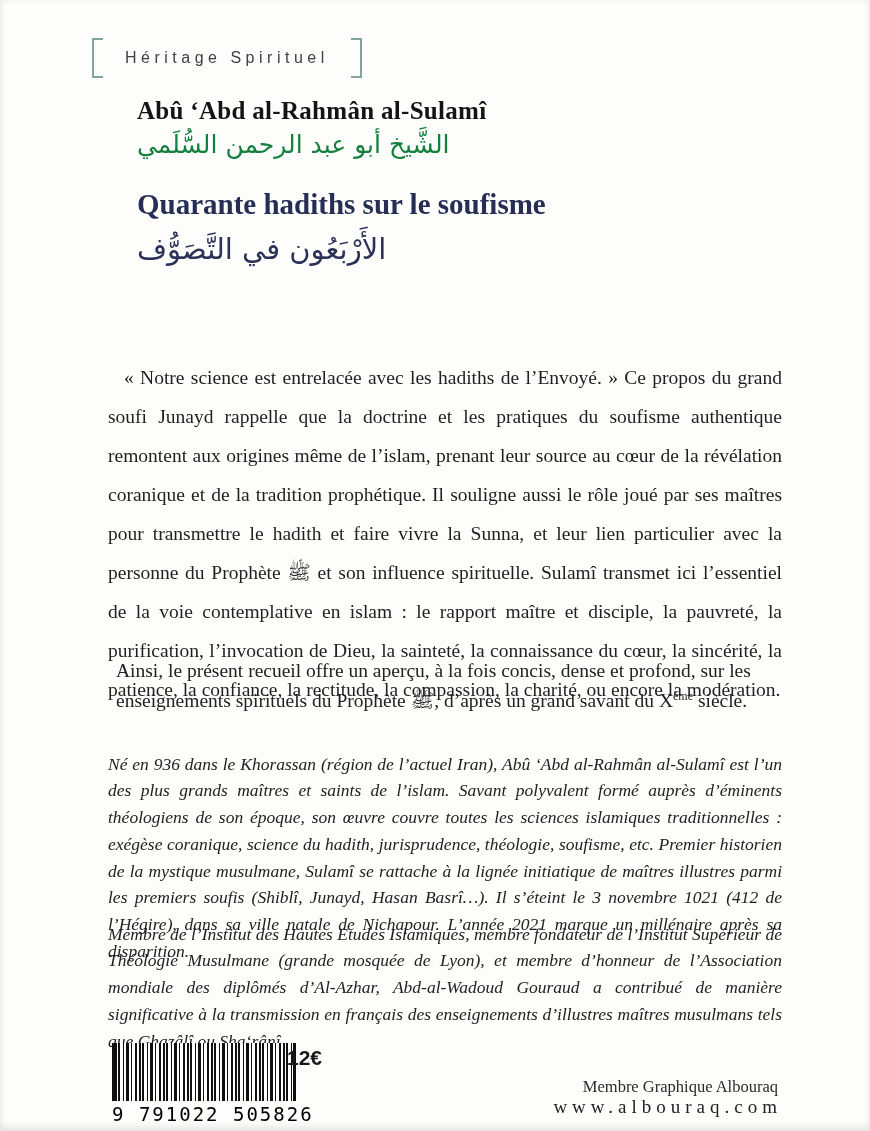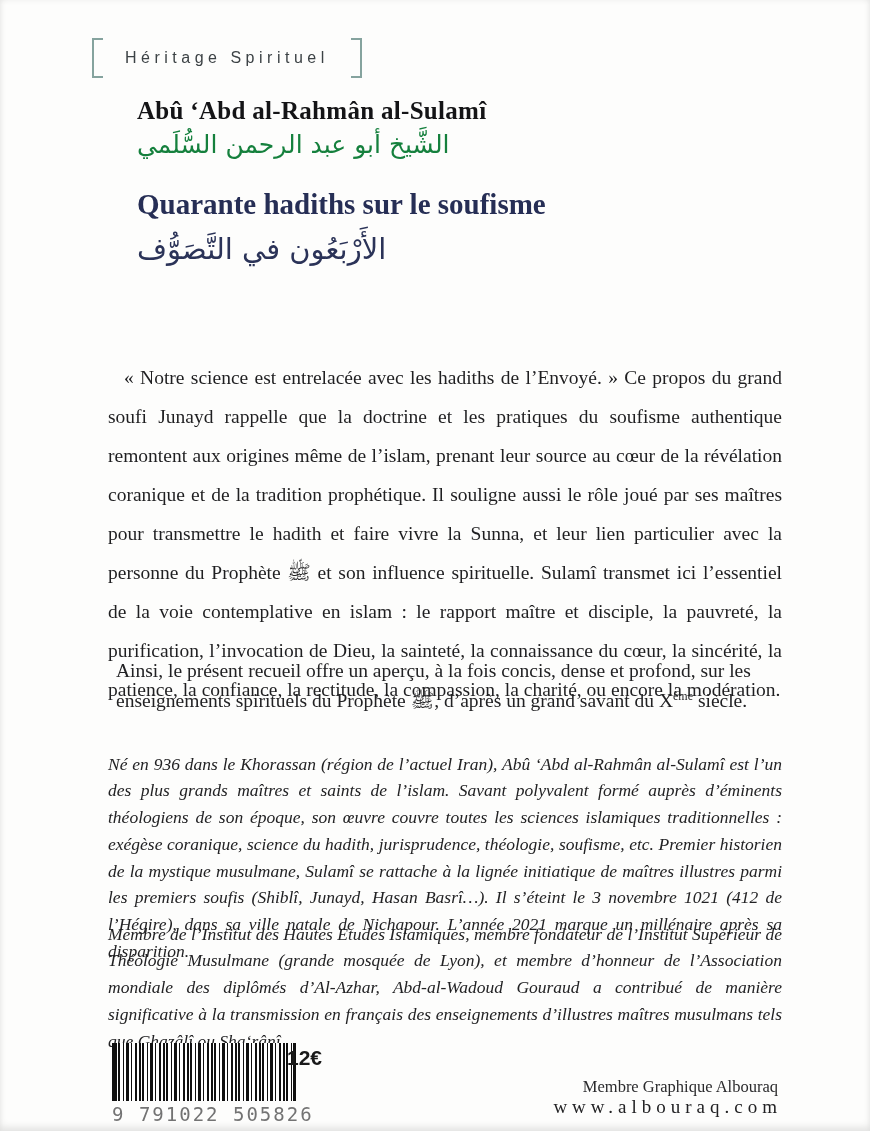--- a/index.html
+++ b/index.html
@@ -63,21 +63,21 @@
         #101010 0 2px,#ffffff 2px 3px,
         #101010 3px 5px,#ffffff 5px 8px,
         #101010 8px 9px,#ffffff 9px 11px,
         #101010 11px 14px,#ffffff 14px 16px,
         #101010 16px 17px,#ffffff 17px 20px,
         #101010 20px 22px,#ffffff 22px 24px);
     border-left:3px solid #101010;border-right:3px solid #101010;
   }
   .barcode-digits{
     font-family:"DejaVu Sans Mono", monospace;
-    font-size:19px;color:#737373;letter-spacing:2px;
+    font-size:19px;color:#000000;letter-spacing:2px;
     margin-top:2px;white-space:nowrap;
   }
   .price{left:287px;top:1046px;font-family:"Liberation Sans", sans-serif;font-weight:bold;font-size:21px;color:#1a1a1a;}
   .publisher{right:92px;top:1077px;font-size:16.5px;color:#2a2a2c;}
   .website{right:88px;top:1096px;font-size:19px;letter-spacing:5px;color:#222224;margin-left:38px;}
 </style>
 </head>
 <body>
 
 <div class="page">

